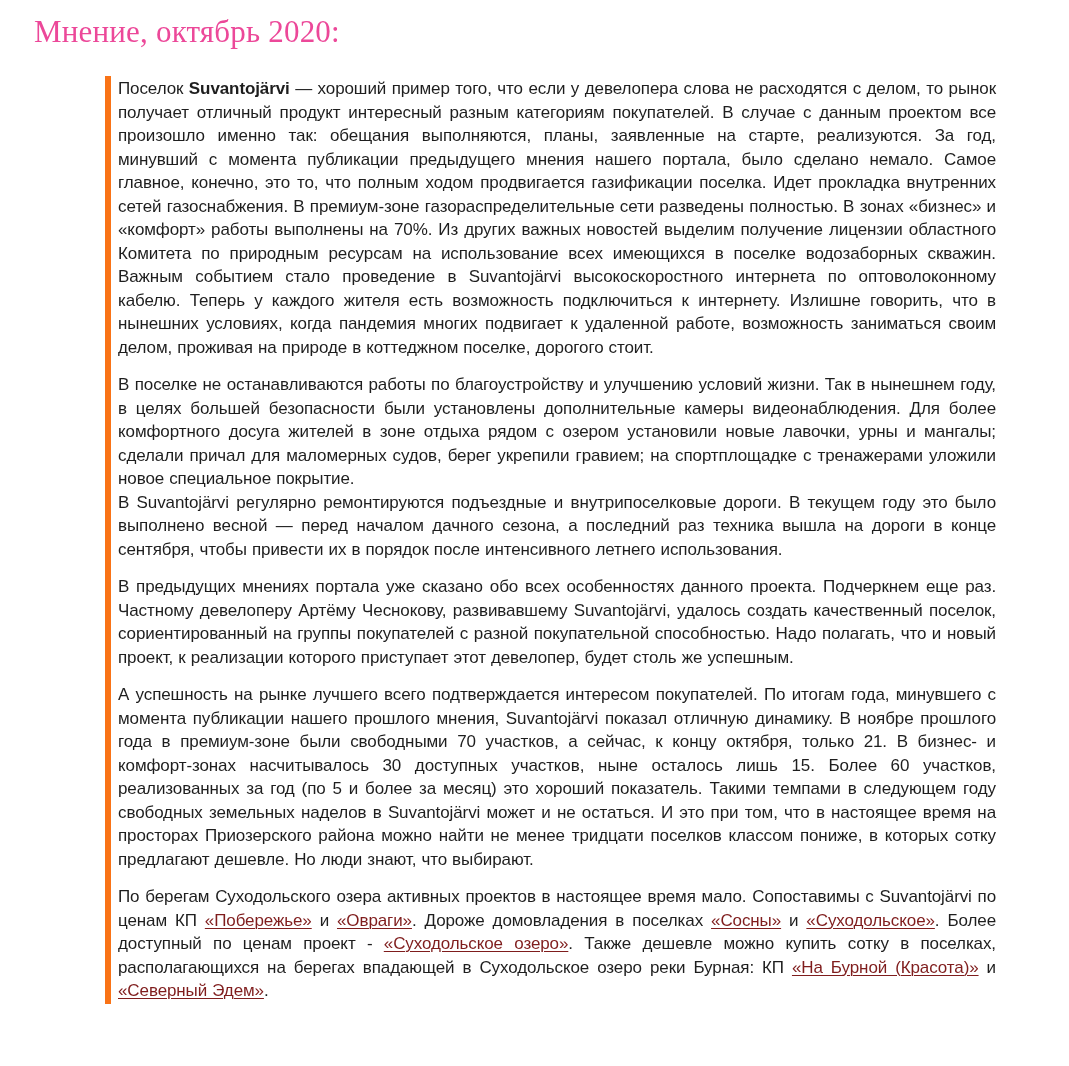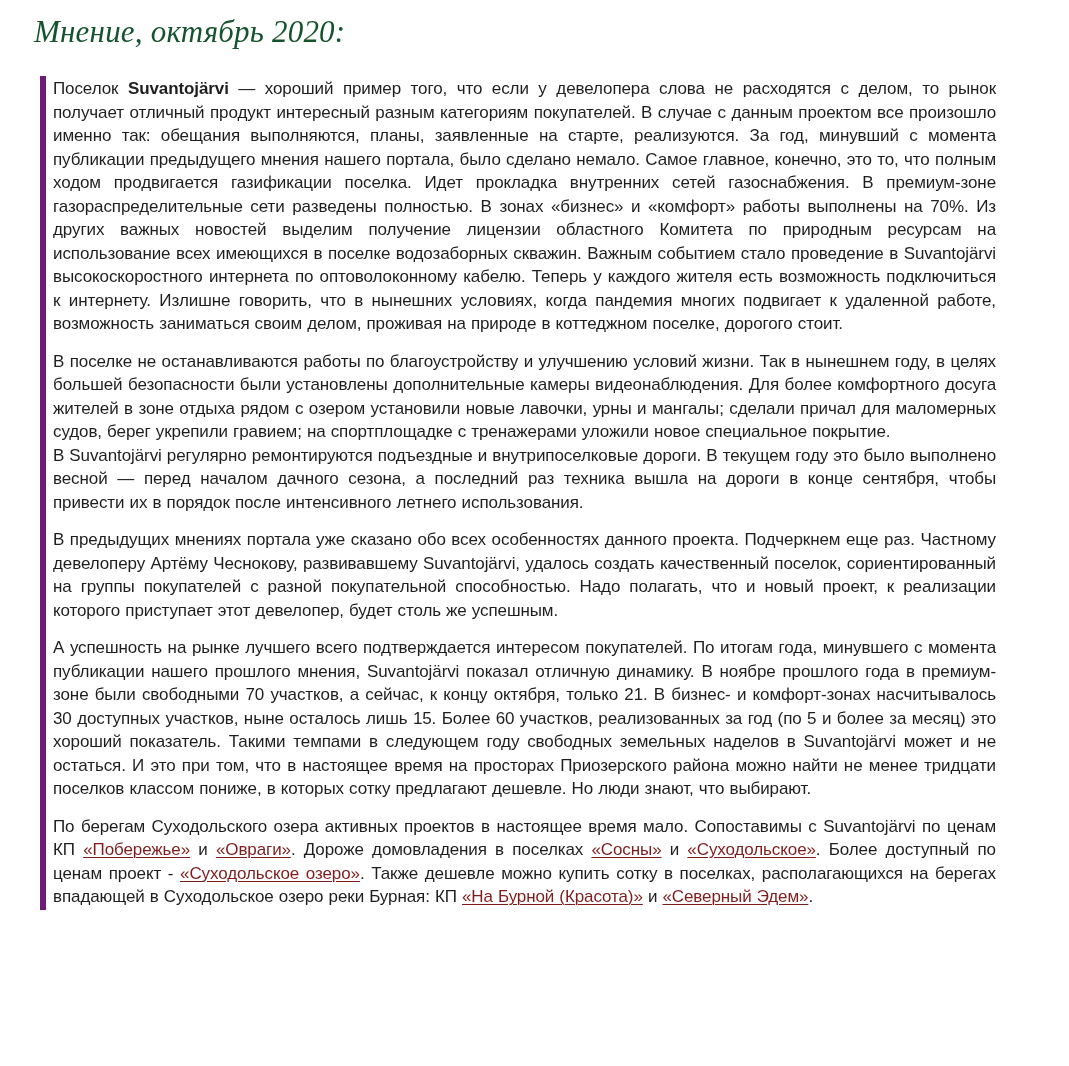--- a/index.html
+++ b/index.html
@@ -15,28 +15,27 @@
     font-family: "Liberation Sans", "DejaVu Sans", sans-serif;
     box-sizing: border-box;
   }
   .heading {
     margin: 0;
     padding: 12px 0 0 34px;
     font-family: "Liberation Serif", "DejaVu Serif", serif;
     font-weight: normal;
     font-size: 31px;
     line-height: 40px;
-    color: #14532d;
+    color: #ec4899;
     letter-spacing: 0.2px;
-    font-style: italic;
   }
   .quote {
-    margin: 24px 73px 0 40px;
+    margin: 24px 73px 0 105px;
     padding: 1px 0 1px 7px;
-    border-left: 6px solid #701a75;
+    border-left: 6px solid #f97316;
   }
   .para {
     margin: 0 0 14px 0;
     font-size: 17px;
     line-height: 23.5px;
     letter-spacing: -0.1px;
     text-align: justify;
     color: #1e1e1e;
     word-spacing: 0.5px;
   }

